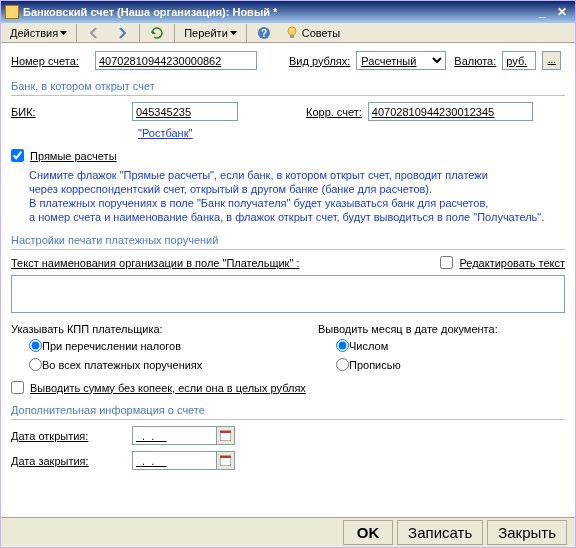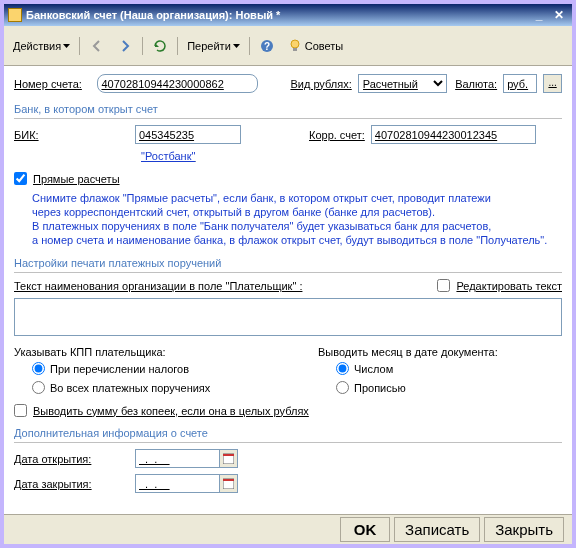--- a/index.html
+++ b/index.html
@@ -1,38 +1,38 @@
 <!DOCTYPE html>
 <html><head>
 <meta charset="utf-8">
 <style>
 * { box-sizing: border-box; margin: 0; padding: 0; }
 body { font-family: Tahoma, Arial, sans-serif; font-size: 11px; background: #fff; width: 576px; height: 548px; overflow: hidden; }
-.window { border: 4px solid #c4b5fd; width: 576px; height: 548px; display: flex; flex-direction: column; }
+.window { border: 1px solid #c4b5fd; width: 576px; height: 548px; display: flex; flex-direction: column; }
 .titlebar { background: linear-gradient(to bottom, #0a246a, #a6caf0); color: #fff; height: 22px; display: flex; align-items: center; padding: 0 4px; font-weight: bold; font-size: 11px; }
 .title-icon { width: 14px; height: 14px; background: #fbd46d; border: 1px solid #a47a00; margin-right: 4px; }
 .title-text { flex: 1; }
 .win-btn { width: 18px; height: 16px; margin-left: 2px; display: flex; align-items: center; justify-content: center; color: #fff; font-weight: bold; font-size: 12px; cursor: pointer; }
-.toolbar { background: #ece9d8; border-bottom: 1px solid #aca899; height: 40px; display: flex; align-items: center; padding: 0 4px; gap: 2px; }
+.toolbar { background: #ece9d8; border-bottom: 1px solid #aca899; height: 20px; display: flex; align-items: center; padding: 0 4px; gap: 2px; }
 .tb-btn { padding: 2px 4px; display: flex; align-items: center; gap: 2px; cursor: pointer; border: 1px solid transparent; }
 .tb-sep { width: 1px; height: 18px; background: #aca899; margin: 0 2px; }
 .tb-ico { width: 16px; height: 16px; display: inline-block; }
 .dd { width: 7px; height: 4px; }
 .body { flex: 1; padding: 8px 10px; background: #fff; overflow: auto; }
 .row { display: flex; align-items: center; margin-bottom: 6px; gap: 6px; text-decoration: underline; }
 .lbl { color: #000; white-space: nowrap; }
 .fld { border: 1px solid #7f9db9; height: 19px; padding: 1px 3px; font-family: inherit; font-size: 11px; background: #fff; }
 select.fld { padding: 0; }
 .section { color: #4b7cbf; font-weight: normal; margin: 10px 0 6px 0; border-bottom: 1px solid #c0c0c0; padding-bottom: 3px; }
 .link { color: #1a3ccf; text-decoration: underline; cursor: pointer; }
 .cb { width: 13px; height: 13px; }
 .blue-text { color: #1a3ccf; line-height: 14px; margin: 6px 0 4px 18px; }
 .hint { background: #fff; border: 1px solid #7f9db9; height: 38px; margin-top: 4px; }
 .radio-group { display: flex; flex-direction: column; gap: 6px; margin-top: 4px; }
-.radio-row { display: flex; align-items: center; gap: 5px; margin-left: 18px; }
+.radio-row { display: flex; align-items: center; margin-left: 18px; }
 .two-col { display: flex; gap: 60px; }
 .date-fld { display: flex; align-items: center; }
 .date-fld input { width: 85px; }
 .cal-btn { width: 18px; height: 19px; border: 1px solid #7f9db9; border-left: none; background: #ece9d8; display: flex; align-items: center; justify-content: center; cursor: pointer; }
 .footer { background: #ece9d8; border-top: 1px solid #aca899; height: 30px; display: flex; align-items: center; justify-content: flex-end; padding: 0 8px; gap: 4px; }
 .btn { border: 1px solid #aca899; background: #ece9d8; padding: 3px 10px; font-family: inherit; font-size: 15px; cursor: pointer; min-width: 50px; }
 .btn.bold { font-weight: bold; }
 .dots-btn { width: 19px; height: 19px; border: 1px solid #7f9db9; background: #ece9d8; font-size: 10px; cursor: pointer; text-align: center; line-height: 15px; }
 </style>
 </head>
@@ -90,21 +90,21 @@
           <circle cx="8" cy="6" r="4" fill="#fbd46d" stroke="#d4a017"></circle>
           <rect x="6" y="10" width="4" height="3" fill="#999"></rect>
         </svg>
       <span>Советы</span>
     </div>
   </div>
 
   <div class="body">
     <div class="row">
       <span class="lbl" style="width:78px">Номер счета:</span>
-      <input class="fld" style="width: 162px; border-radius: 8px;" value="40702810944230000862">
+      <input class="fld" style="width: 162px;" value="40702810944230000862">
       <span class="lbl" style="margin-left:26px">Вид рублях:</span>
       <select class="fld" style="width:90px"><option>Расчетный</option></select>
       <span class="lbl" style="margin-left:2px">Валюта:</span>
       <input class="fld" style="width: 34px;" value="руб.">
       <span class="dots-btn">...</span>
     </div>
 
     <div class="section">Банк, в котором открыт счет</div>
 
     <div class="row">

